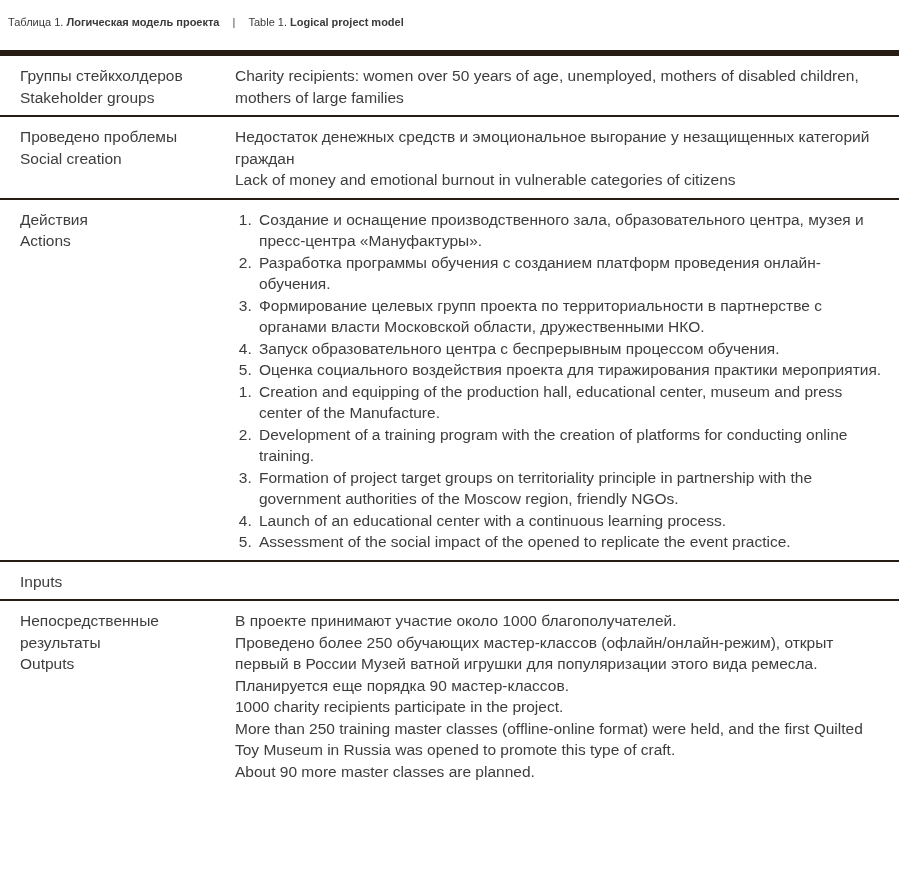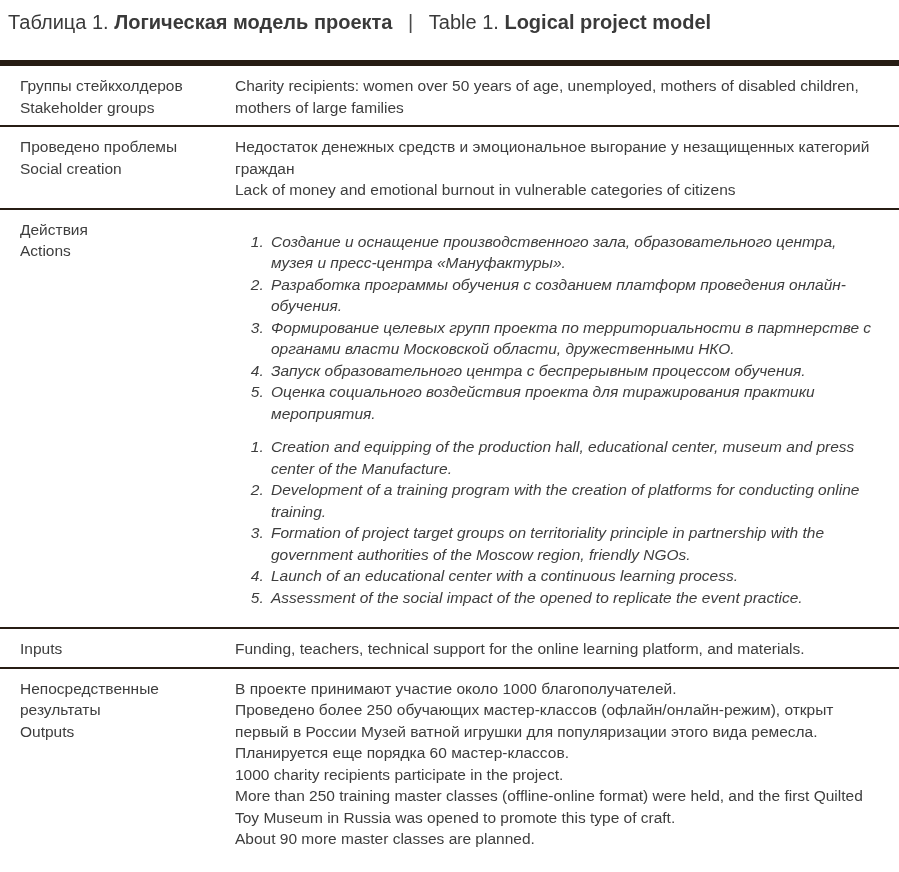--- a/index.html
+++ b/index.html
@@ -13,23 +13,23 @@
     width:899px;
     min-height:872px;
     background:var(--bg-color);
     font-family:"Liberation Sans","DejaVu Sans",sans-serif;
     color:var(--text-color);
     -webkit-font-smoothing:antialiased;
   }
   .page{width:899px;}
   .caption{
     padding:10px 8px 0 8px;
-    font-size:20px;
+    font-size:11px;
     line-height:24px;
-    height:60px;
+    height:50px;
     color:#3a3a3a;
   }
   .caption .lbl{font-weight:400;}
   .caption b{font-weight:700;}
   .caption .sep{
     display:inline-block;
     margin:0 10px;
     font-weight:300;
     color:#4a4a4a;
   }
@@ -47,23 +47,22 @@
     display:grid;
     grid-template-columns:215px 1fr;
     padding:9px 8px 7px 20px;
     font-size:15.5px;
     line-height:21.5px;
   }
   .label-cell div{line-height:21.5px;}
   .content-cell{padding-right:2px;}
   .content-cell p{margin:0;}
   ol.actions-list{
-    margin:12px;
+    margin:0;
     padding-left:21px;
-    font-style:italic;
   }
   ol.actions-list li{
     padding-left:3px;
     margin:0;
   }
 </style>
 </head>
 <body>
 
 <div class="page">
@@ -126,34 +125,33 @@
     </div>
   </div>
 
   <div class="thin-rule"></div>
 
   <div class="row">
     <div class="label-cell">
       <div>Inputs</div>
     </div>
     <div class="content-cell">
-      <p>Funding, teachers, technical support for the online learning platform, and materials.</p>
     </div>
   </div>
 
   <div class="thin-rule"></div>
 
   <div class="row">
     <div class="label-cell">
       <div>Непосредственные результаты</div>
       <div>Outputs</div>
     </div>
     <div class="content-cell">
       <p>В проекте принимают участие около 1000 благополучателей.</p>
       <p>Проведено более 250 обучающих мастер-классов (офлайн/онлайн-режим), открыт первый в России Музей ватной игрушки для популяризации этого вида ремесла.</p>
-      <p>Планируется еще порядка 60 мастер-классов.</p>
+      <p>Планируется еще порядка 90 мастер-классов.</p>
       <p>1000 charity recipients participate in the project.</p>
       <p>More than 250 training master classes (offline-online format) were held, and the first Quilted Toy Museum in Russia was opened to promote this type of craft.</p>
       <p>About 90 more master classes are planned.</p>
     </div>
   </div>
 
 </div>
 
 </body></html>

